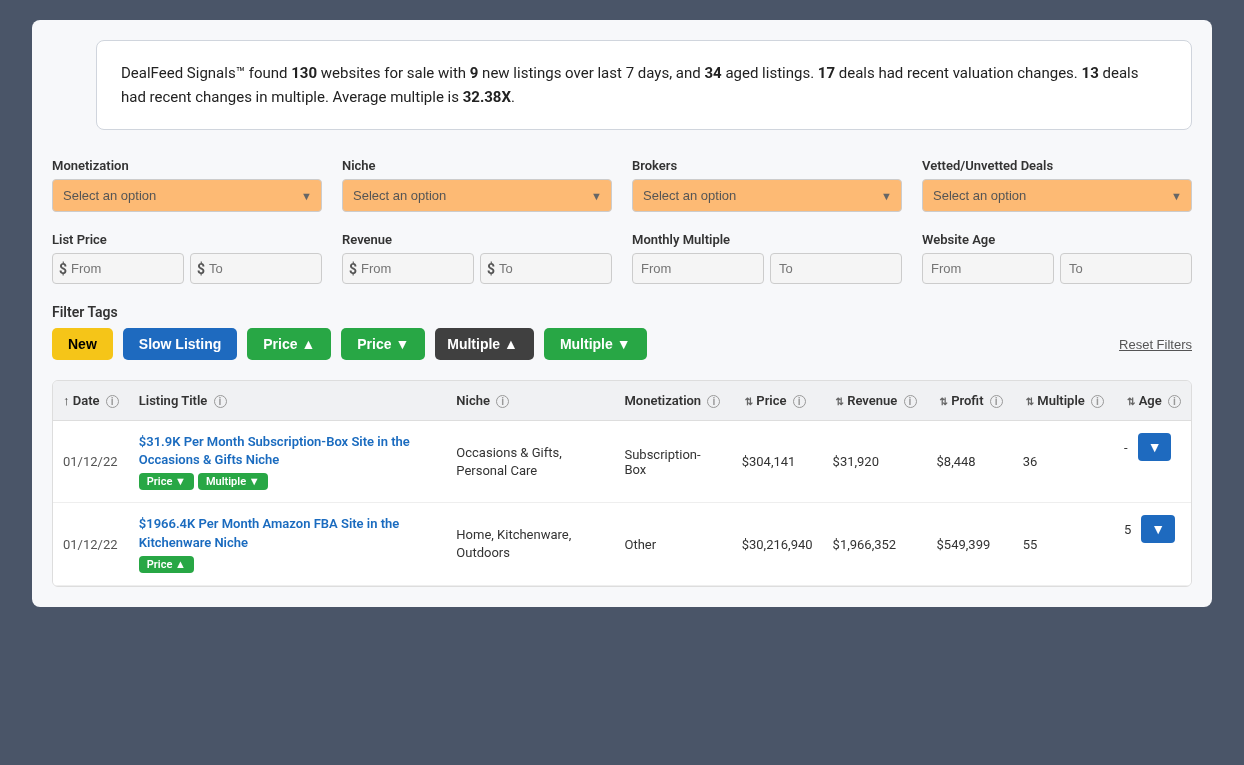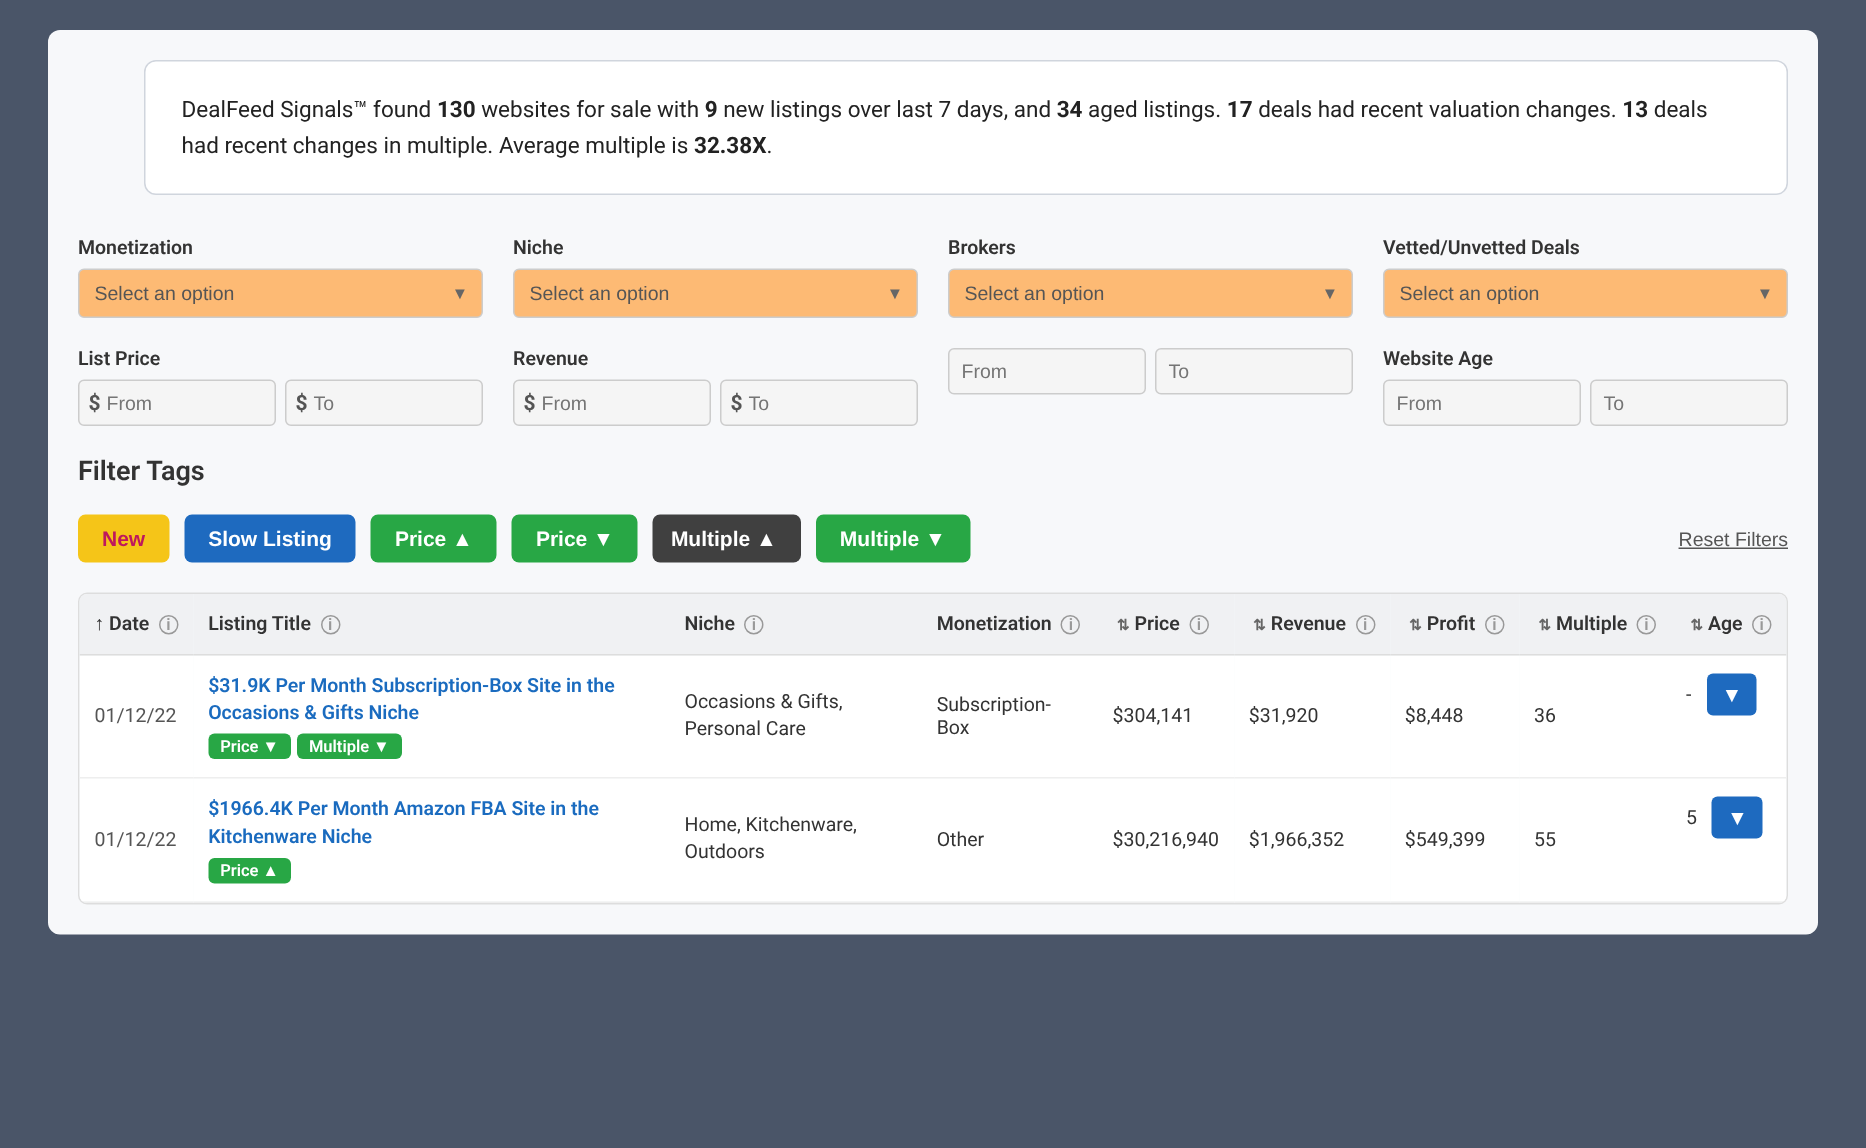--- a/index.html
+++ b/index.html
@@ -128,42 +128,42 @@
       width: 100%;
       outline: none;
       padding: 7px 0;
     }
 
     
     .filter-tags-section {
       margin-bottom: 20px;
     }
     .filter-tags-label {
-      font-size: 18px;
+      font-size: 14px;
       font-weight: 600;
       color: #333;
-      margin-bottom: 18px;
+      margin-bottom: 8px;
     }
     .filter-tags-row {
       display: flex;
       align-items: center;
       gap: 10px;
       flex-wrap: wrap;
     }
     .tag-btn {
       padding: 8px 16px;
       border-radius: 5px;
       border: none;
       font-size: 14px;
       font-weight: 600;
       cursor: pointer;
     }
     .tag-new {
       background: #f5c518;
-      color: #be185d;
+      color: #000000;
     }
     .tag-slow {
       background: #1e6abf;
       color: #fff;
     }
     .tag-price-up {
       background: #28a745;
       color: #fff;
     }
     .tag-price-down {
@@ -366,20 +366,21 @@
           <input type="text" placeholder="From" style="">
         </div>
         <div class="range-input-wrap">
           <span class="dollar">$</span>
           <input type="text" placeholder="To" style="">
         </div>
       </div>
     </div>
 
     <div class="range-group">
+      <label>Monthly Multiple</label>
       <div class="range-inputs">
         <div class="range-input-plain">
           <input type="text" placeholder="From" style="">
         </div>
         <div class="range-input-plain">
           <input type="text" placeholder="To" style="">
         </div>
       </div>
     </div>
 

